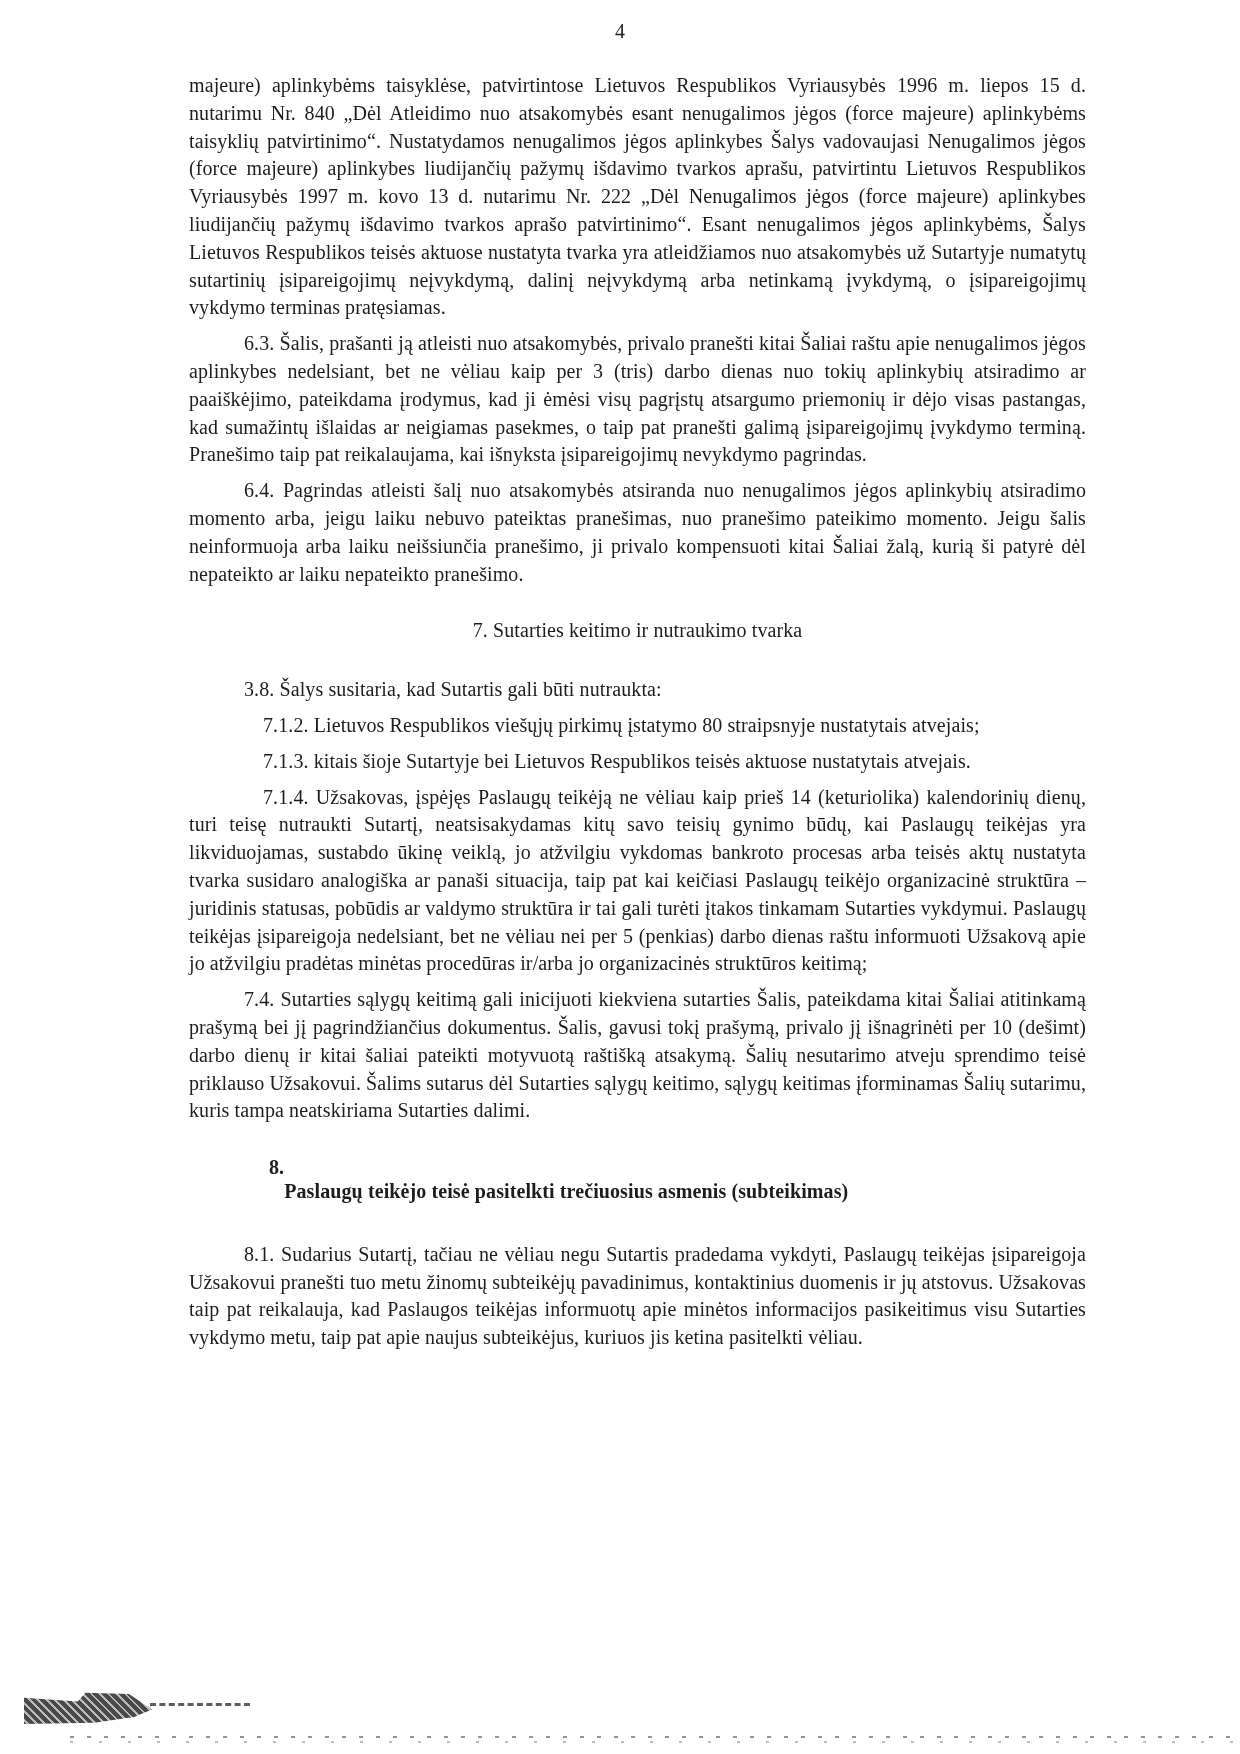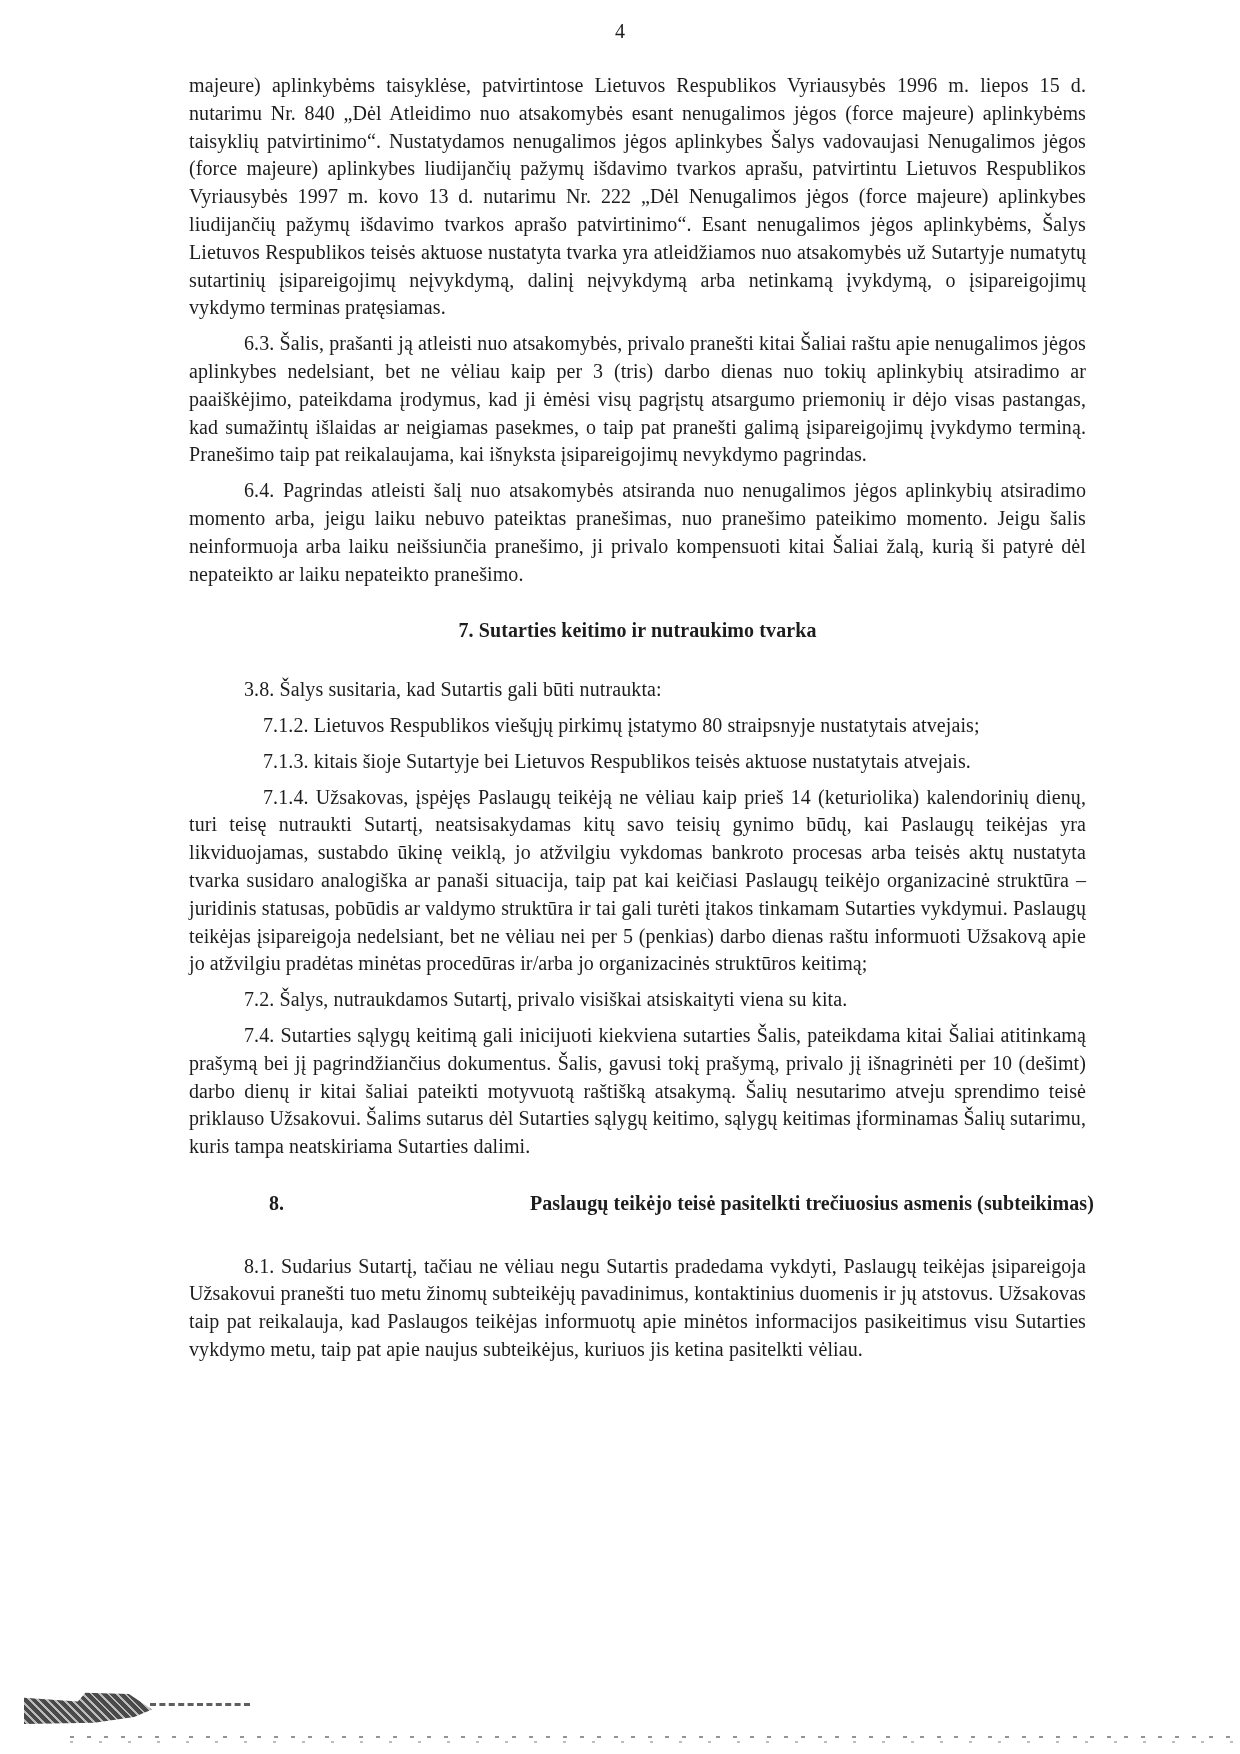--- a/index.html
+++ b/index.html
@@ -28,38 +28,39 @@
     font-size:20px;
     line-height:27.8px;
     text-align:justify;
     letter-spacing:0.1px;
   }
   .para { text-indent:55px; margin:8px; }
   .para.no-indent { text-indent:0; }
   .para.sub { text-indent:74px; }
   .heading {
     text-align:center;
-    font-weight:bold;
+    font-weight:normal;
     text-indent:0;
     margin:29px 0 31px 0;
   }
   .heading-numbered {
     display:flex;
     font-weight:bold;
     text-indent:0;
     margin:29px 0 35px 0;
     text-align:center;
   }
   .heading-numbered .h-num {
     flex:0 0 auto;
     margin-left:88px;
   }
   .heading-numbered .h-txt {
     flex:1 1 auto;
-    text-align:right;
+    text-align:left;
+    margin-top:24px;
   }
   
   .ink-smudge {
     position:absolute;
     left:24px; top:1692px;
     width:128px; height:32px;
     background:
       repeating-linear-gradient(45deg, rgba(40,40,40,.85) 0 2px, rgba(120,120,120,.5) 2px 4px, rgba(30,30,30,.8) 4px 6px);
     clip-path:polygon(0 18%, 42% 30%, 48% 2%, 82% 6%, 100% 55%, 86% 78%, 55% 96%, 0 100%);
   }
@@ -99,21 +100,20 @@
 
     <p class="para">3.8. Šalys susitaria, kad Sutartis gali būti nutraukta:</p>
 
 
     <p class="para sub">7.1.2. Lietuvos Respublikos viešųjų pirkimų įstatymo 80 straipsnyje nustatytais atvejais;</p>
 
     <p class="para sub">7.1.3. kitais šioje Sutartyje bei Lietuvos Respublikos teisės aktuose nustatytais atvejais.</p>
 
     <p class="para sub">7.1.4. Užsakovas, įspėjęs Paslaugų teikėją ne vėliau kaip prieš 14 (keturiolika) kalendorinių dienų, turi teisę nutraukti Sutartį, neatsisakydamas kitų savo teisių gynimo būdų, kai Paslaugų teikėjas yra likviduojamas, sustabdo ūkinę veiklą, jo atžvilgiu vykdomas bankroto procesas arba teisės aktų nustatyta tvarka susidaro analogiška ar panaši situacija, taip pat kai keičiasi Paslaugų teikėjo organizacinė struktūra – juridinis statusas, pobūdis ar valdymo struktūra ir tai gali turėti įtakos tinkamam Sutarties vykdymui. Paslaugų teikėjas įsipareigoja nedelsiant, bet ne vėliau nei per 5 (penkias) darbo dienas raštu informuoti Užsakovą apie jo atžvilgiu pradėtas minėtas procedūras ir/arba jo organizacinės struktūros keitimą;</p>
 
-    <p class="para">7.2. Šalys, nutraukdamos Sutartį, privalo visiškai atsiskaityti viena su kita.</p>
 
 
     <p class="para">7.4. Sutarties sąlygų keitimą gali inicijuoti kiekviena sutarties Šalis, pateikdama kitai Šaliai atitinkamą prašymą bei jį pagrindžiančius dokumentus. Šalis, gavusi tokį prašymą, privalo jį išnagrinėti per 10 (dešimt) darbo dienų ir kitai šaliai pateikti motyvuotą raštišką atsakymą. Šalių nesutarimo atveju sprendimo teisė priklauso Užsakovui. Šalims sutarus dėl Sutarties sąlygų keitimo, sąlygų keitimas įforminamas Šalių sutarimu, kuris tampa neatskiriama Sutarties dalimi.</p>
 
     <div class="heading-numbered">
       <span class="h-num">8.</span>
       <span class="h-txt">Paslaugų teikėjo teisė pasitelkti trečiuosius asmenis (subteikimas)</span>
     </div>
 
     <p class="para">8.1. Sudarius Sutartį, tačiau ne vėliau negu Sutartis pradedama vykdyti, Paslaugų teikėjas įsipareigoja Užsakovui pranešti tuo metu žinomų subteikėjų pavadinimus, kontaktinius duomenis ir jų atstovus. Užsakovas taip pat reikalauja, kad Paslaugos teikėjas informuotų apie minėtos informacijos pasikeitimus visu Sutarties vykdymo metu, taip pat apie naujus subteikėjus, kuriuos jis ketina pasitelkti vėliau.</p>

